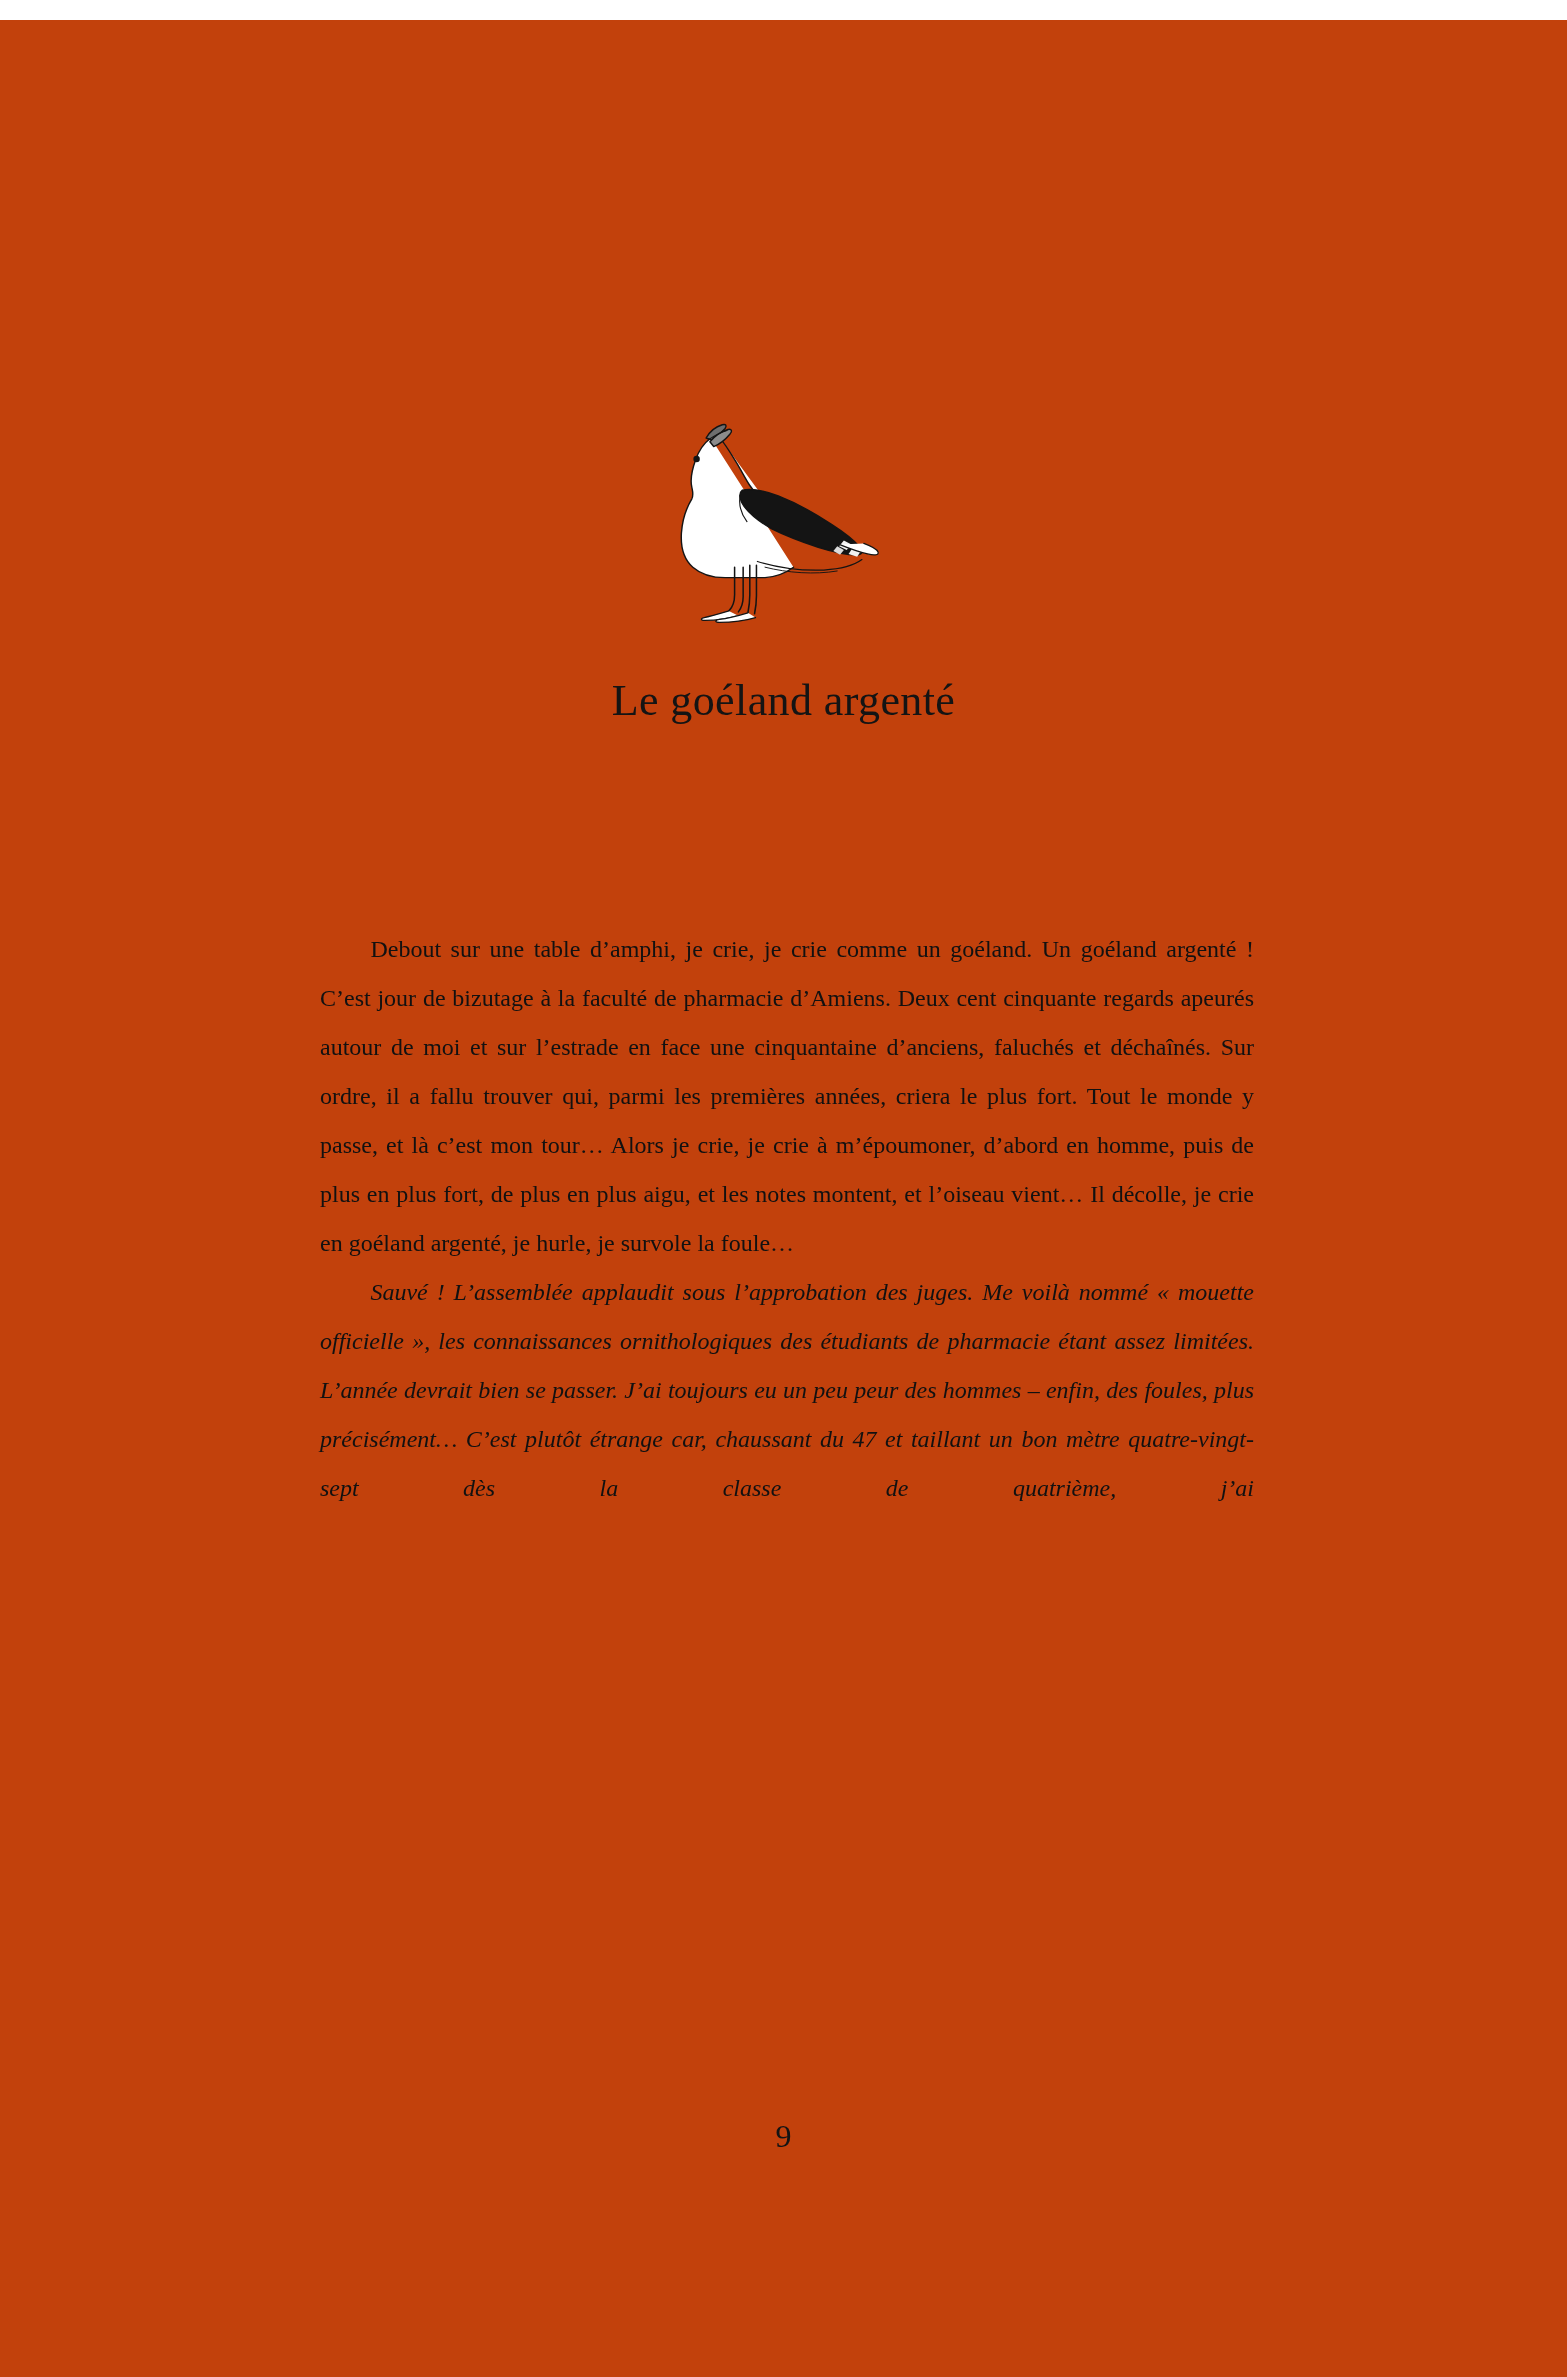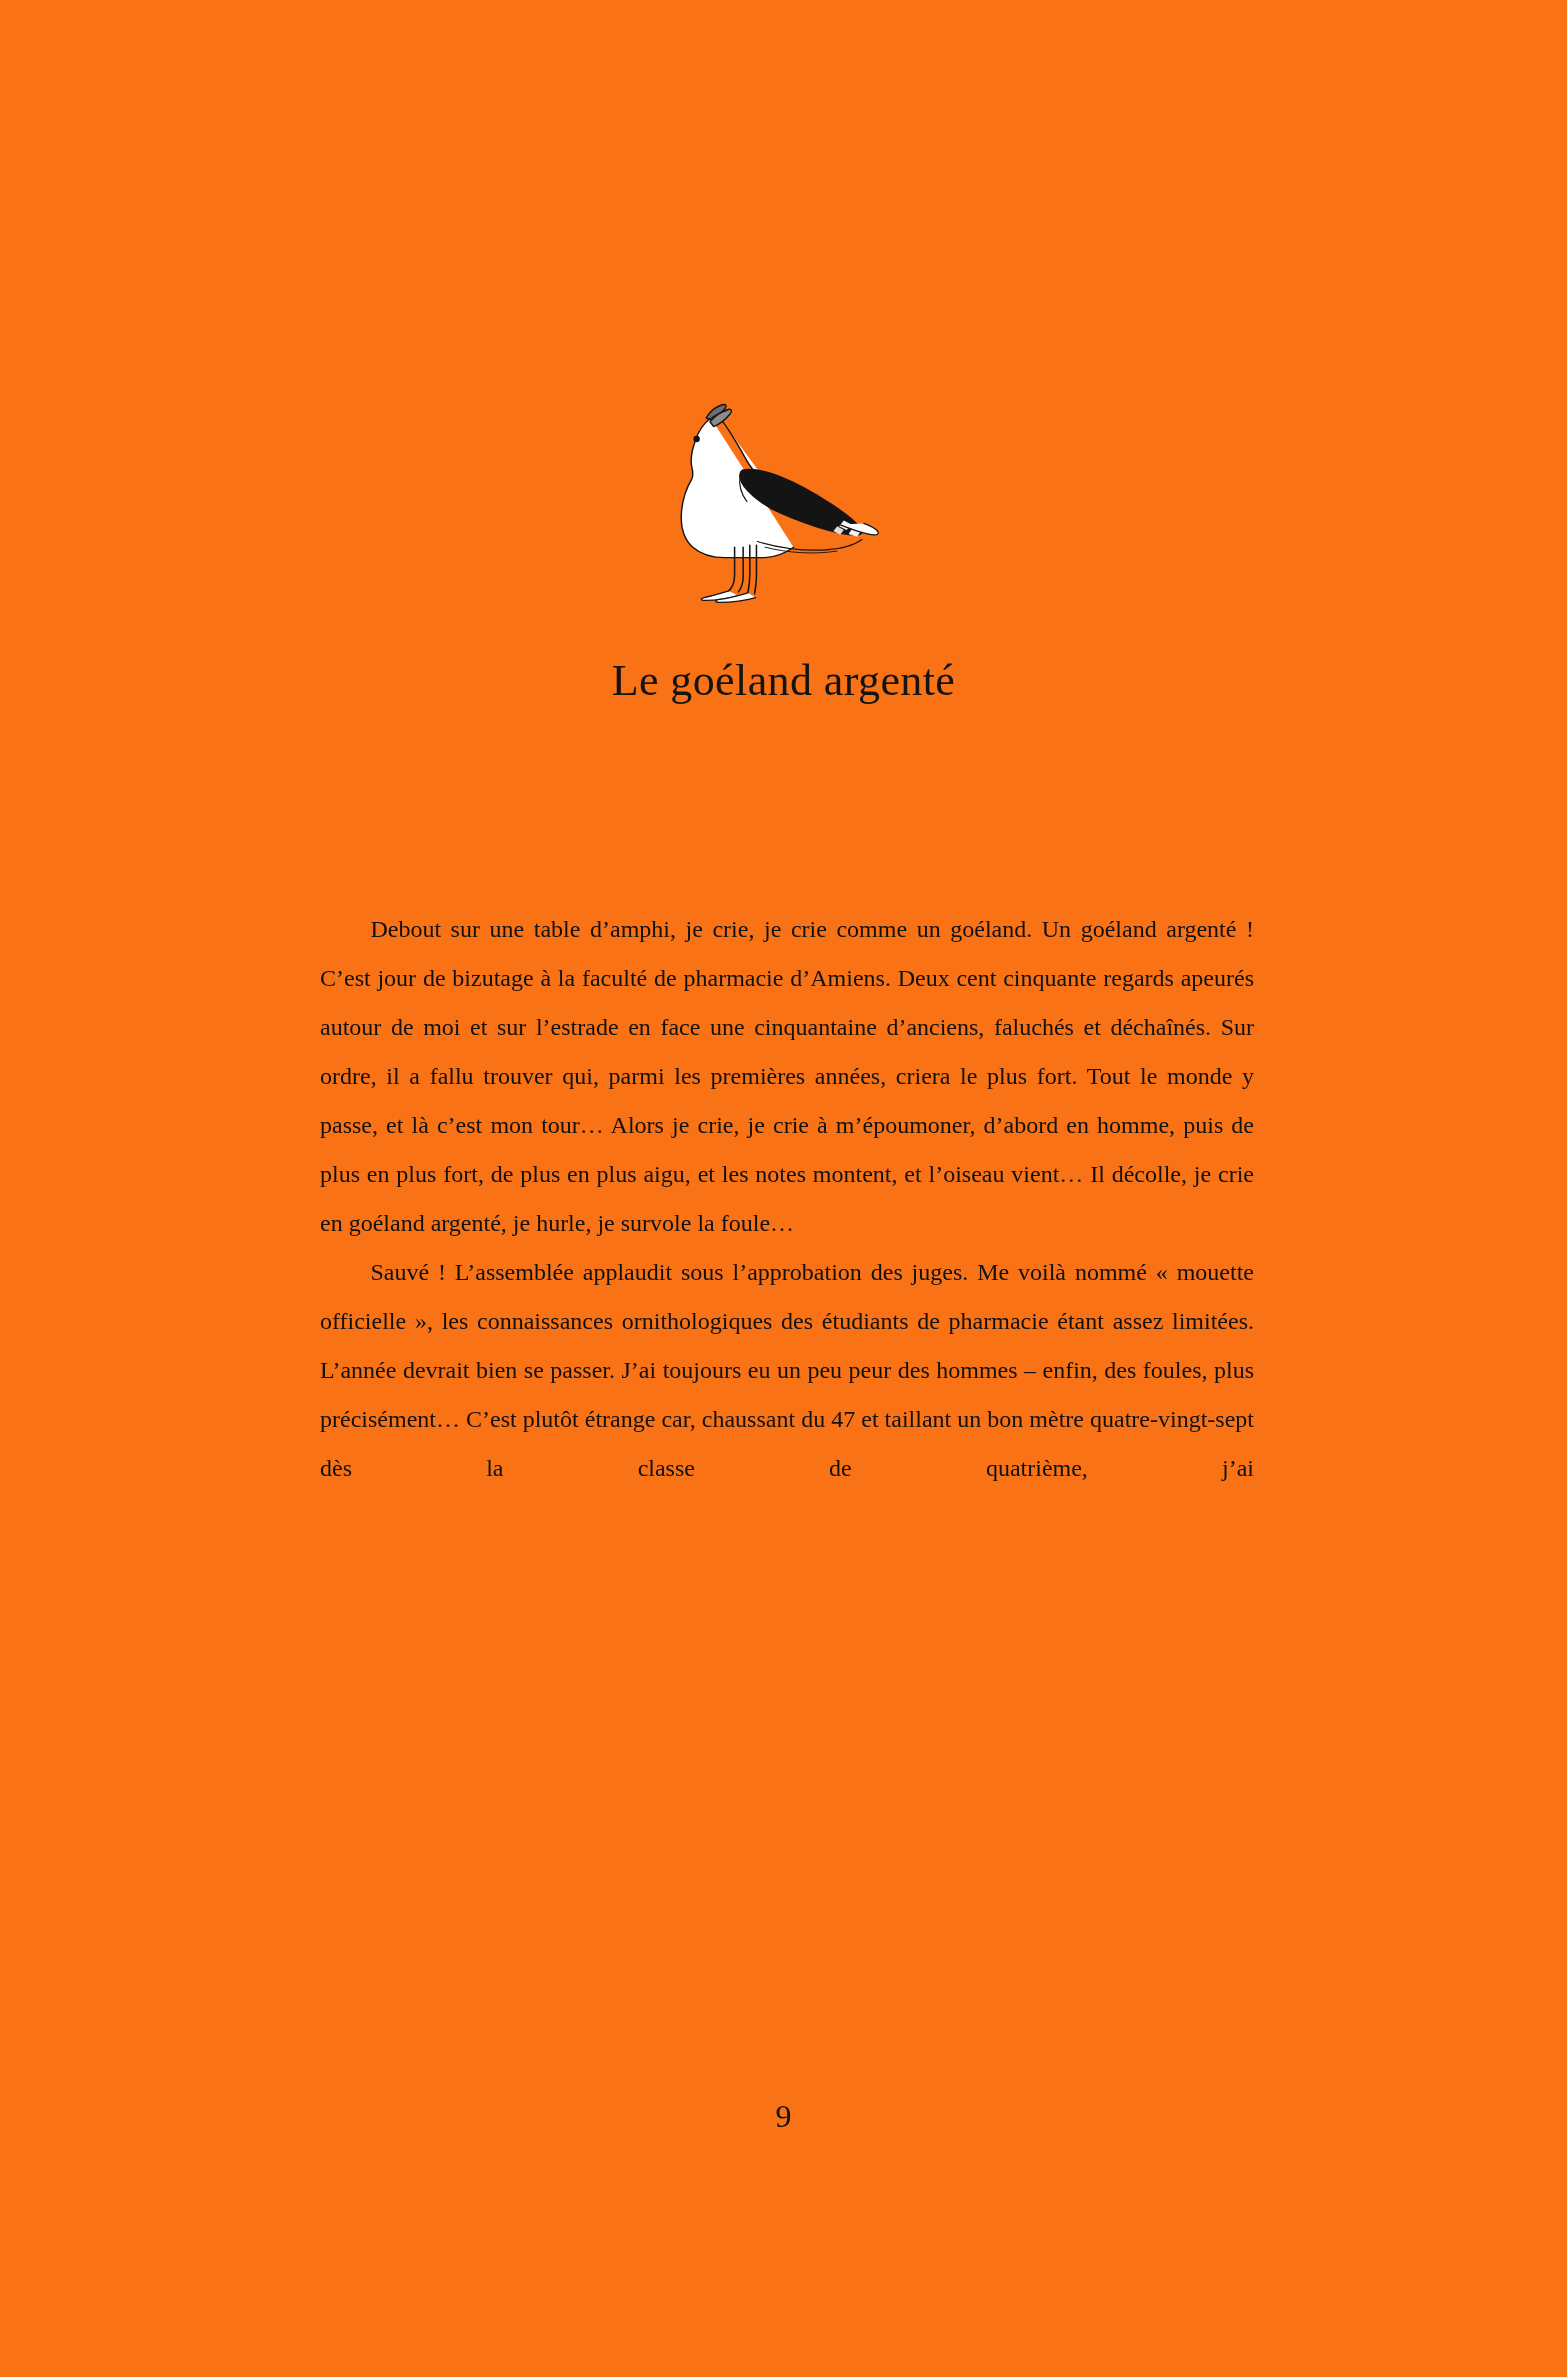--- a/index.html
+++ b/index.html
@@ -14,21 +14,22 @@
     position: relative;
     overflow: hidden;
     font-family: "Liberation Serif", "DejaVu Serif", serif;
     color: #0d0d0d;
     -webkit-font-smoothing: antialiased;
   }
 
   .page {
     position: absolute;
     inset: 0;
-    background: #f97316;
+    background: #c2410c;
+    margin-top: 20px;
   }
 
   
   .chapter-illustration {
     position: absolute;
     left: 0;
     right: 0;
     top: 380px;
     display: flex;
     justify-content: center;
@@ -68,20 +69,21 @@
     color: #111111;
     hyphens: none;
   }
   .body-text p {
     margin: 0;
     text-indent: 2.1em;
     text-align: justify;
   }
   .body-text p:last-child {
     text-align-last: justify;
+    font-style: italic;
   }
 
   
   .folio {
     position: absolute;
     left: 0;
     right: 0;
     top: 2100px;
     text-align: center;
     font-size: 32px;

